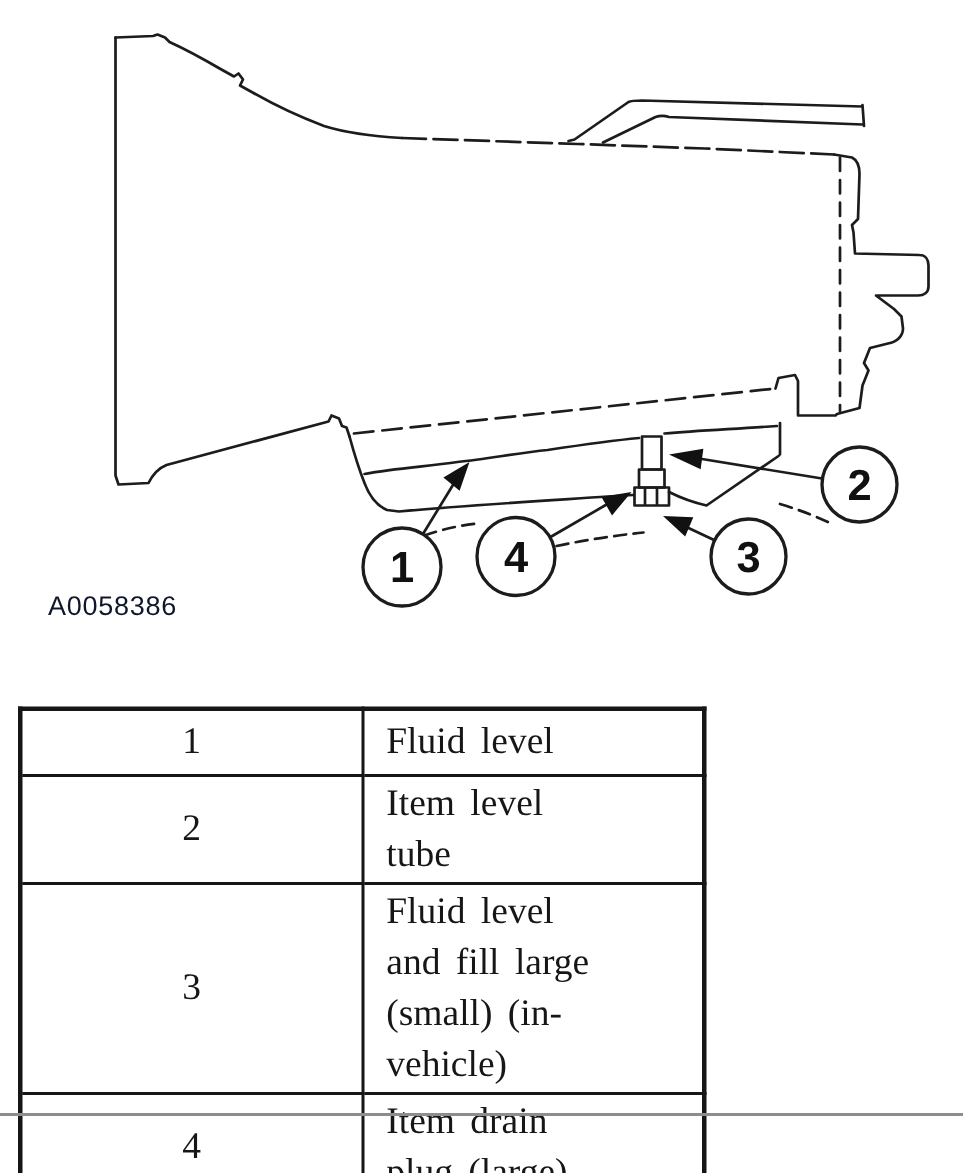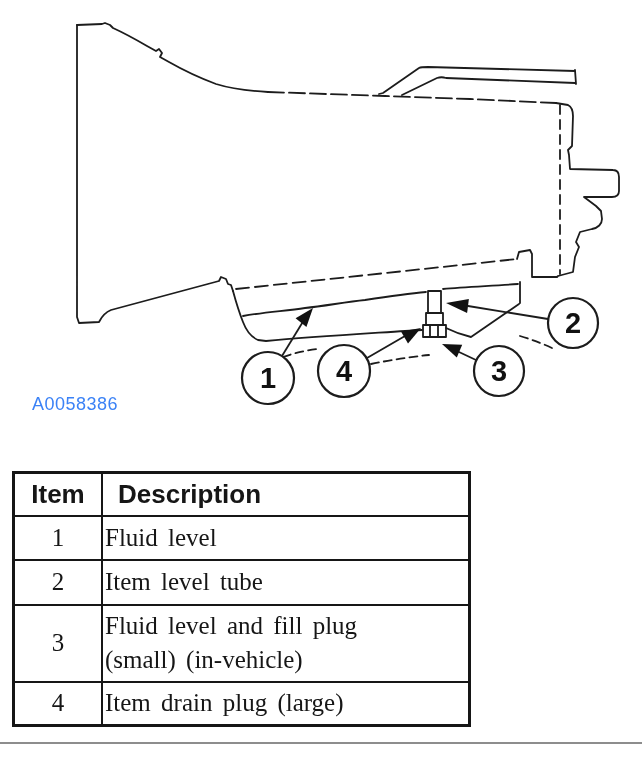--- a/index.html
+++ b/index.html
@@ -1,30 +1,30 @@
 <!DOCTYPE html>
 <html><head>
 <meta charset="utf-8">
 <style>
   html,body{margin:0;padding:0;background:#fff;}
   #page{position:relative;width:642px;height:782px;background:#ffffff;overflow:hidden;
         font-family:"Liberation Sans",sans-serif;color:#161616;}
   #diagram{position:absolute;left:0;top:0;width:642px;height:430px;}
   .fig-label{position:absolute;left:32px;top:394px;font-size:18px;letter-spacing:.5px;
-             font-family:"Liberation Sans",sans-serif;color:#3b82f6;}
+             font-family:"Liberation Sans",sans-serif;color:#0f172a;}
   table.legend{position:absolute;left:12px;top:471px;width:459px;border-collapse:collapse;
                table-layout:fixed;border:3px solid #161616;}
   table.legend th,table.legend td{border:2px solid #161616;vertical-align:middle;}
   th.c-item{width:84px;}
   th{font-family:"Liberation Sans",sans-serif;font-weight:bold;font-size:26px;text-align:left;}
   th.c-item{text-align:center;}
   th.c-desc{padding-left:15px;}
   td{font-family:"Liberation Serif",serif;font-size:25px;word-spacing:4px;line-height:34px;}
   td.item{text-align:center;}
-  td.desc{padding-left:2px;padding-right:70px;}
+  td.desc{padding-left:15px;padding-right:70px;}
   tr.h-row{height:43px;} tr.r1{height:44px;} tr.r2{height:45px;} tr.r3{height:77px;} tr.r4{height:44px;}
   .divider{position:absolute;left:0;top:742px;width:642px;height:2px;background:#8d8d8d;}
   svg .ln{fill:none;stroke:#1c1c1c;stroke-width:1.8;stroke-linecap:round;stroke-linejoin:round;}
   svg .callout-circle{fill:#ffffff;stroke:#1c1c1c;stroke-width:2.2;}
   svg .callout-num{font-family:"Liberation Sans",sans-serif;font-weight:bold;font-size:29px;
                    fill:#111;text-anchor:middle;}
   svg .arrowhead{fill:#111;stroke:none;}
 </style>
 </head>
 <body>
@@ -80,35 +80,31 @@
     <text class="callout-num" x="499" y="381">3</text>
 
     <circle class="callout-circle" cx="573" cy="323" r="25"></circle>
     <text class="callout-num" x="573" y="333">2</text>
   </svg>
 
   <div class="fig-label">A0058386</div>
 
   <table class="legend">
     <tbody>
-      <tr class="h-row">
-        <th class="c-item">Item</th>
-        <th class="c-desc">Description</th>
-      </tr>
       <tr class="r1">
         <td class="item">1</td>
         <td class="desc">Fluid level</td>
       </tr>
       <tr class="r2">
         <td class="item">2</td>
         <td class="desc">Item level tube</td>
       </tr>
       <tr class="r3">
         <td class="item">3</td>
-        <td class="desc">Fluid level and fill plug (small) (in-vehicle)</td>
+        <td class="desc">Fluid level and fill large (small) (in-vehicle)</td>
       </tr>
       <tr class="r4">
         <td class="item">4</td>
         <td class="desc">Item drain plug (large)</td>
       </tr>
     </tbody>
   </table>
 
   <div class="divider"></div>
 </div>

